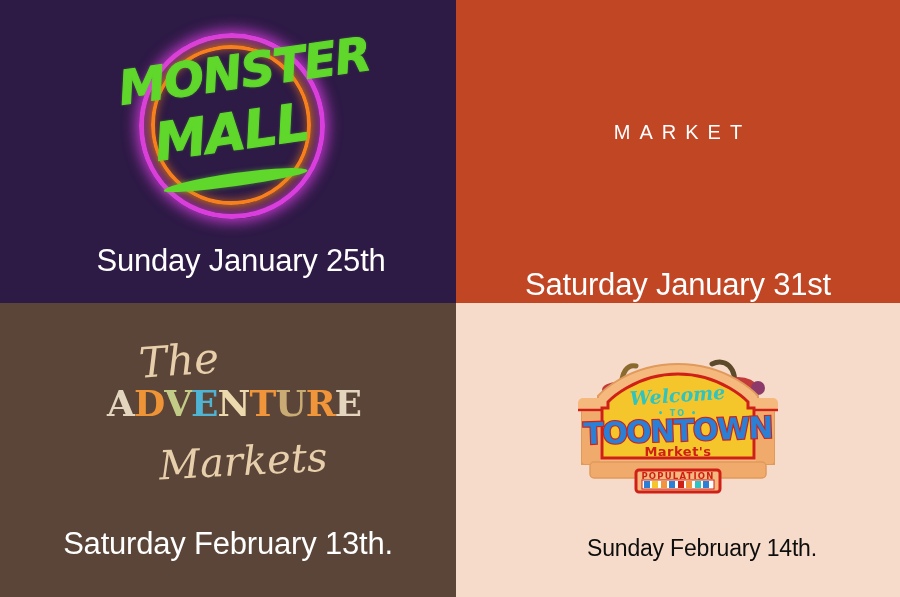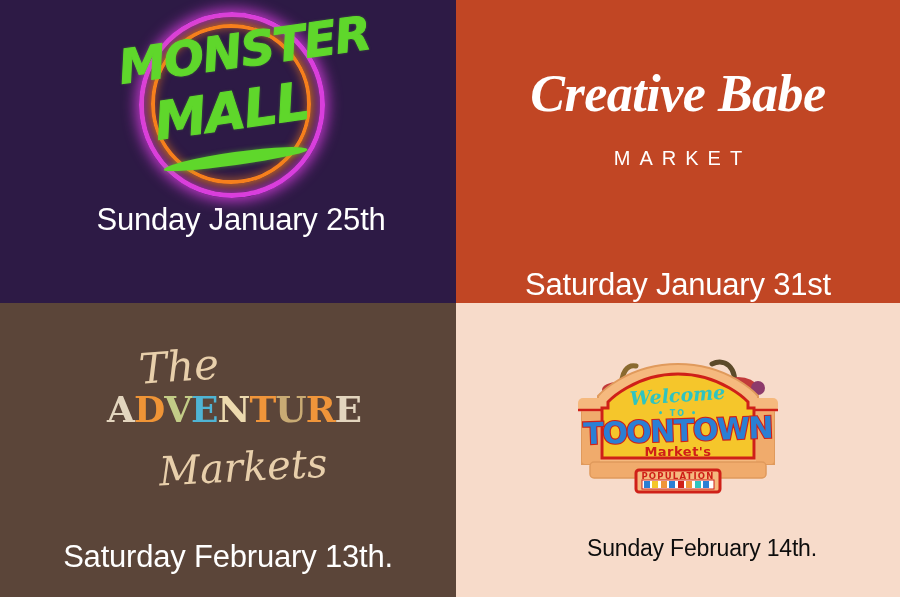--- a/index.html
+++ b/index.html
@@ -48,21 +48,21 @@
     letter-spacing: -0.2px;
     white-space: nowrap;
   }
 
   
   .cell-monster { background: #2d1a45; }
   .cell-monster .date-line {
     color: #ffffff;
     font-size: 31px;
     font-weight: 400;
-    padding-bottom: 65px;
+    padding-bottom: 24px;
     margin-left: 26px;
   }
   .mm-wrap {
     position: relative;
     width: 230px;
     height: 196px;
     margin-top: 6px;
   }
   .mm-ring-outer {
     position: absolute;
@@ -149,21 +149,21 @@
     padding-left: 9px;
     font-weight: 300;
   }
 
   
   .cell-adventure { background: #5b4539; }
   .cell-adventure .date-line {
     color: #ffffff;
     font-size: 31px;
     font-weight: 400;
-    padding-bottom: 22px;
+    padding-bottom: 35px;
   }
   .adv-wrap {
     position: relative;
     width: 250px;
     height: 170px;
     margin-top: 8px;
   }
   .adv-the {
     position: absolute;
     left: 36px; top: 2px;
@@ -226,21 +226,20 @@
           <div class="mm-swoosh"></div>
         </div>
       </div>
     </div>
     <div class="date-line" style="color: rgb(255, 255, 255);">Sunday January 25th</div>
   </div>
 
   <div class="cell cell-babe" style="background-color: rgb(193, 70, 36);">
     <div class="logo-area">
       <div class="cb-wrap">
-        <div class="cb-title">Creative Babe</div>
         <div class="cb-sub">MARKET</div>
       </div>
     </div>
     <div class="date-line" style="color: rgb(255, 255, 255);">Saturday January 31st</div>
   </div>
 
   <div class="cell cell-adventure" style="background-color: rgb(91, 69, 57);">
     <div class="logo-area">
       <div class="adv-wrap">
         <div class="adv-the">The</div>

